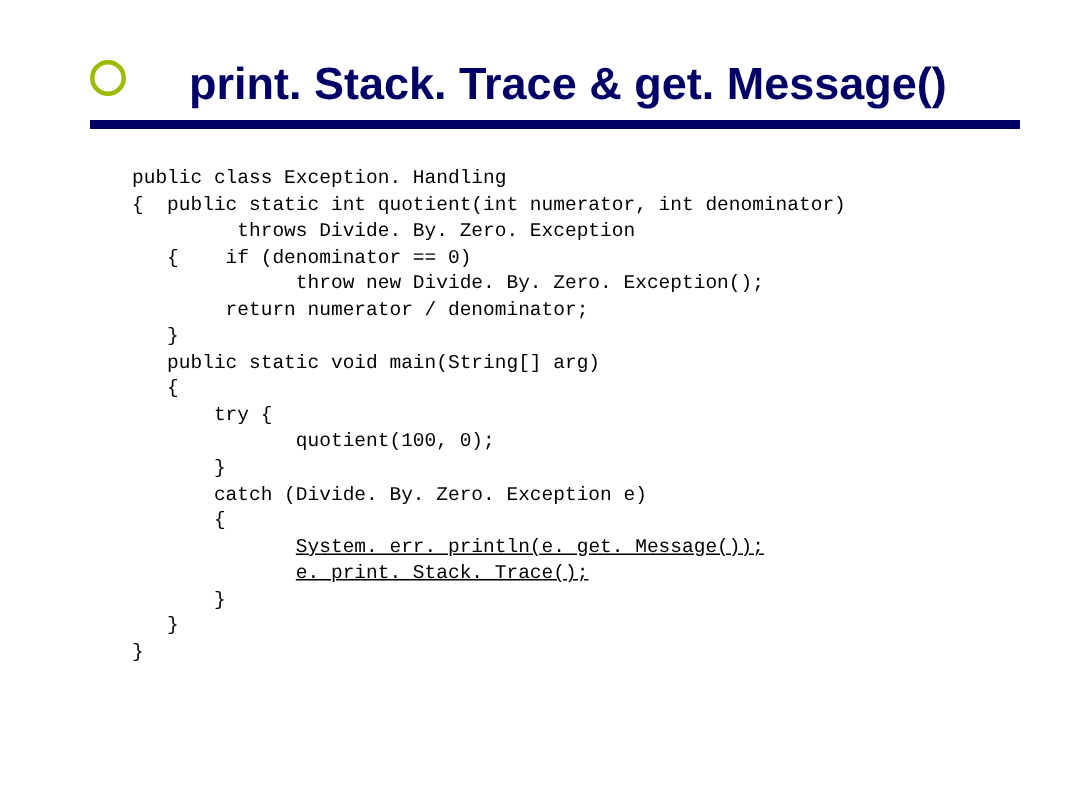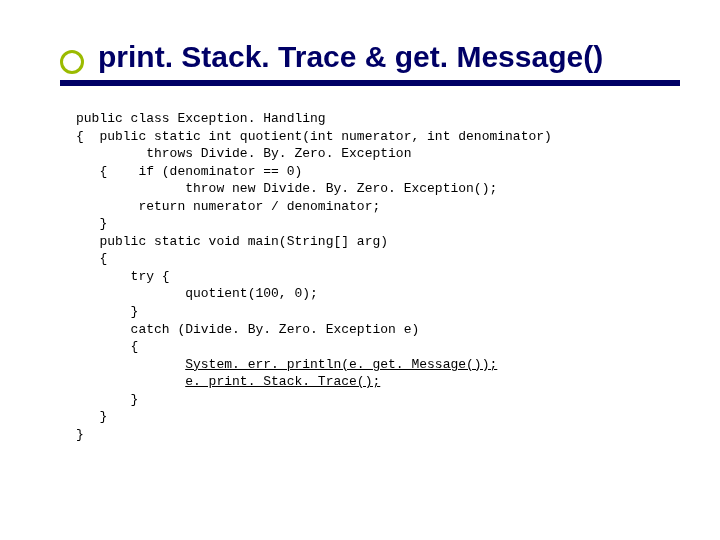--- a/index.html
+++ b/index.html
@@ -13,21 +13,22 @@
   }
   .slide {
     position: relative;
     width: 720px;
     height: 540px;
     box-sizing: border-box;
     padding: 40px 40px 30px 60px;
   }
   .title-row {
     display: flex;
-    align-items: flex-end;
+    align-items: flex-start;
+    gap: 28px;
   }
   .bullet {
     width: 18px;
     height: 18px;
     border-radius: 50%;
     border: 3px solid #9bbb00;
     background: transparent;
     margin-right: 14px;
     flex: 0 0 auto;
   }
@@ -42,21 +43,21 @@
     background: #000066;
     margin-top: 6px;
     margin-bottom: 24px;
   }
   .code {
     font-family: "Courier New", Courier, monospace;
     font-size: 13px;
     line-height: 1.35;
     color: #000;
     white-space: pre;
-    margin-left: 16px;
+    margin-left: 28px;
   }
   .code u { text-decoration: underline; }
 </style>
 </head>
 <body>
 
 <div class="slide">
   <div class="title-row">
     <div class="bullet"></div>
     <div class="title">print. Stack. Trace &amp; get. Message()</div>

